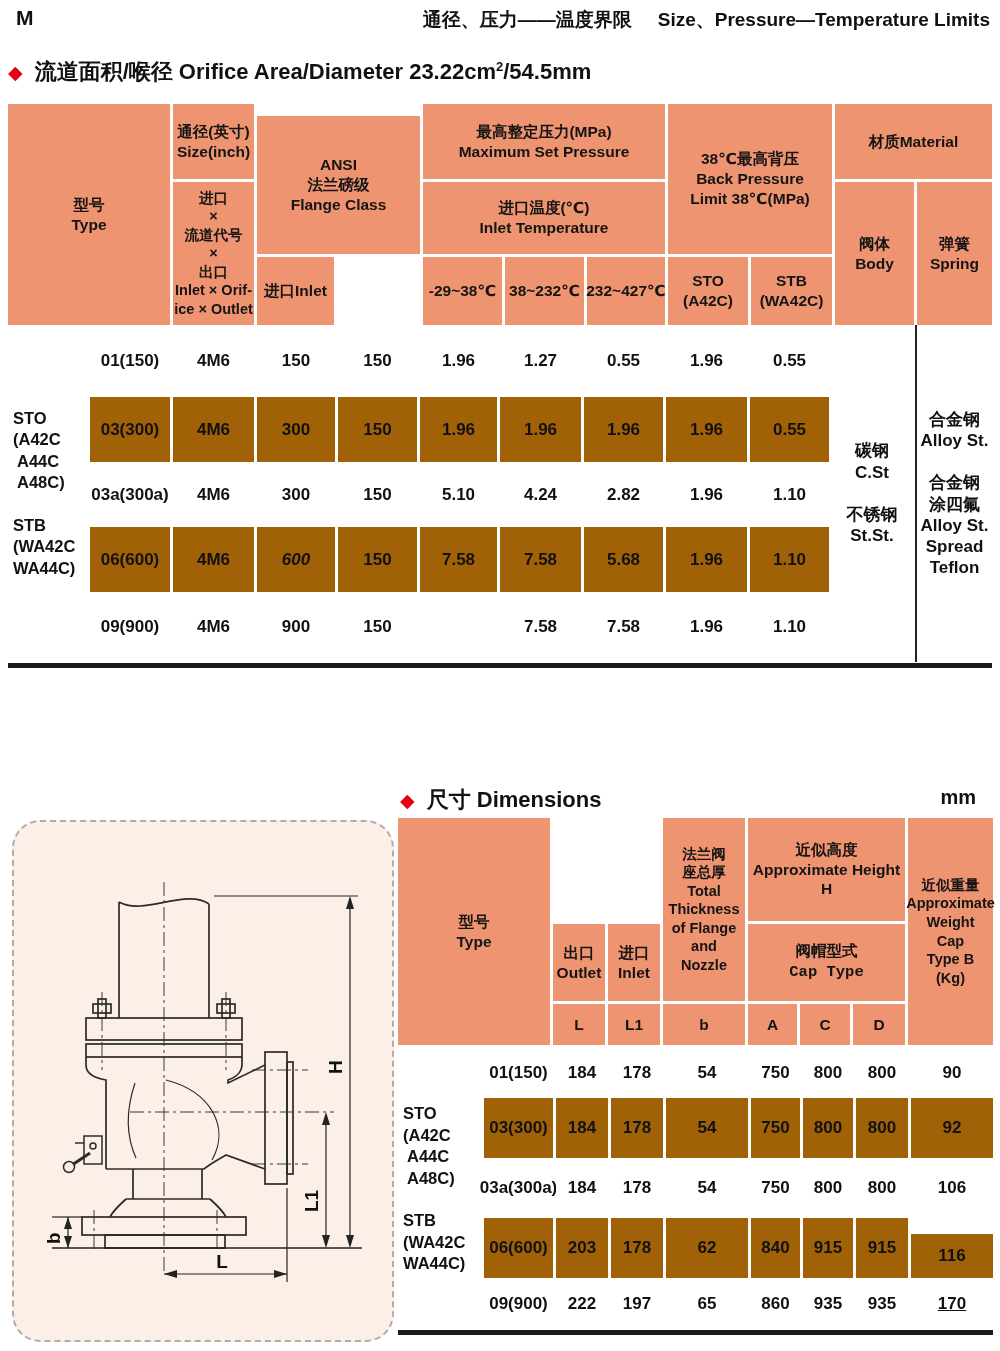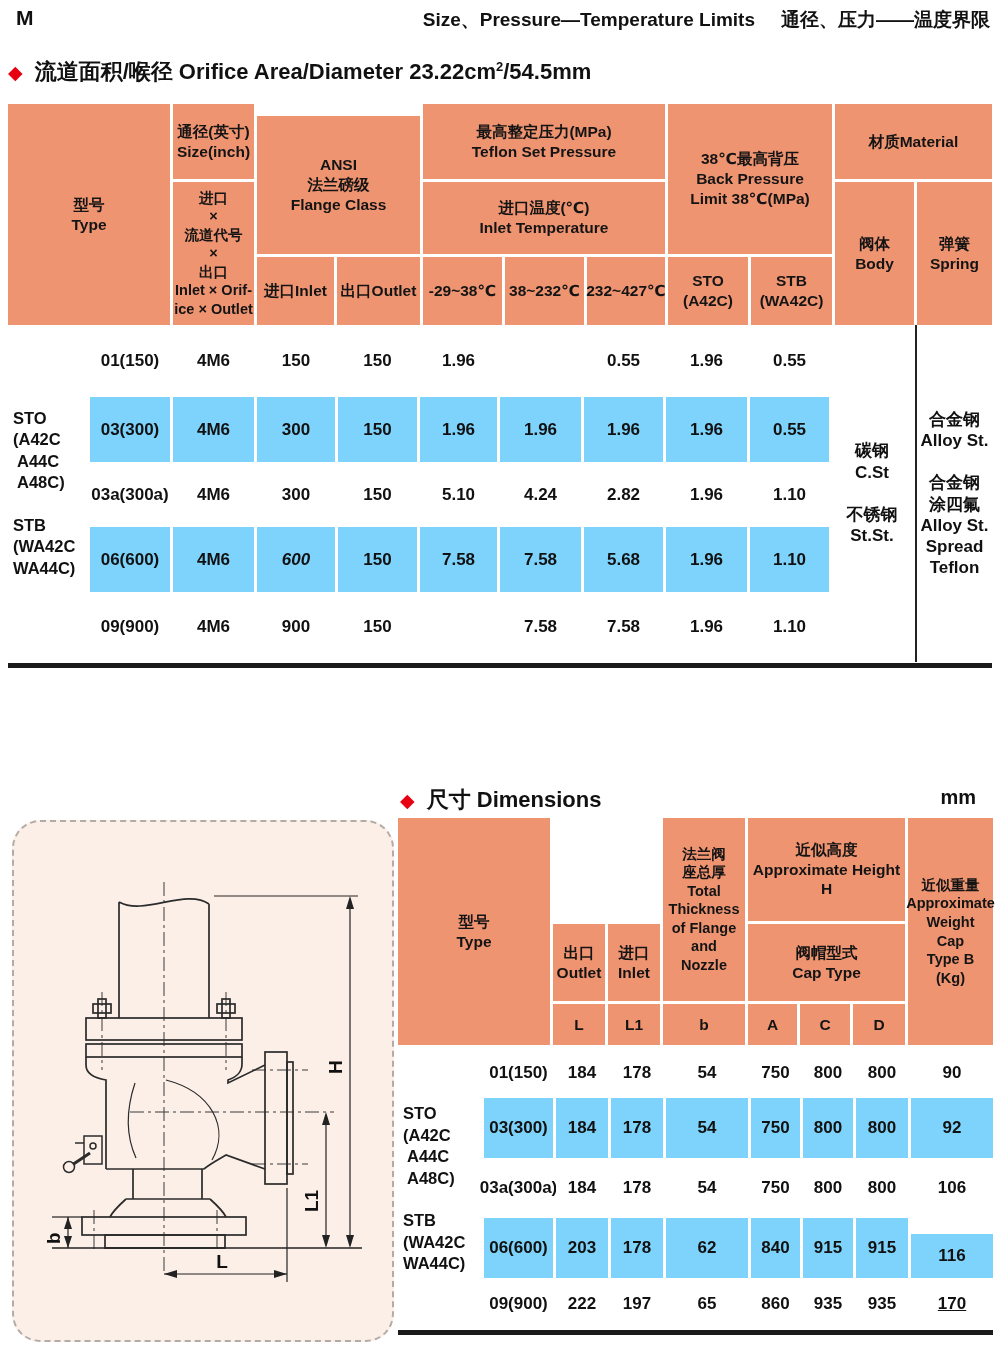--- a/index.html
+++ b/index.html
@@ -16,21 +16,21 @@
   #sec1{left:8px;top:57px;}
   #sec2{left:400px;top:785px;}
   #mmunit{top:786px;right:24px;font-size:20px;font-weight:bold;}
   
   .grid{display:grid;background:#fff;}
   .cell{background:#ef9471;display:flex;align-items:center;justify-content:center;
         text-align:center;font-weight:bold;font-size:15.5px;line-height:1.28;white-space:pre;color:#141414;}
   .cell.sm{font-size:14.5px;}
   .data{background:#fff;display:flex;align-items:center;justify-content:center;
         font-weight:bold;font-size:17px;white-space:pre;text-align:center;line-height:1.25;}
-  .data.gray{background:#7dd3fc;}
+  .data.gray{background:#a16207;}
   .leftlab{justify-content:flex-start;padding-left:5px;text-align:left;font-size:16.5px;line-height:1.3;}
   #t1h{left:8px;top:104px;width:984px;height:221px;gap:3px;
        grid-template-columns:162px 81px 77px 83px 79px 79px 78px 80px 81px 79px 75px;
        grid-template-rows:75px 72px 68px;}
   #t1b{left:8px;top:325px;width:984px;height:337px;column-gap:3px;
        grid-template-columns:79px 80px 81px 78px 79px 77px 81px 79px 81px 79px 80px 77px;
        grid-template-rows:72px 65px 65px 65px 70px;}
   #t2h{left:398px;top:818px;width:595px;height:227px;gap:3px;
        grid-template-columns:152px 52px 52px 82px 49px 50px 52px 85px;
        grid-template-rows:103px 77px 41px;}
@@ -45,22 +45,22 @@
   #drawbox svg{position:absolute;left:0;top:0;width:100%;height:100%;}
   svg text{font-family:"Liberation Sans","DejaVu Sans",sans-serif;font-weight:bold;font-size:19px;fill:#111;}
 </style>
 </head>
 <body>
 
 <div id="page">
 
   <div class="abs" id="letter">M</div>
   <div class="abs" id="pagetitle">
+    <span>通径、压力——温度界限</span>
     <span>Size、Pressure—Temperature Limits</span>
-    <span>通径、压力——温度界限</span>
   </div>
 
   <div class="abs sec" id="sec1">
     <span class="diamond">◆</span>
     <span><span>流道面积/喉径 Orifice Area/Diameter 23.22cm</span><sup>2</sup><span>/54.5mm</span></span>
   </div>
 
   <div class="abs grid" id="t1h">
     <div class="cell" style="grid-column:1;grid-row:1/4;">型号
 Type</div>
@@ -70,23 +70,22 @@
 ×
 流道代号
 ×
 出口
 Inlet × Orif-
 ice × Outlet</div>
     <div class="cell" style="grid-column:3/5;grid-row:1/3;margin-top:12px;">ANSI
 法兰磅级
 Flange Class</div>
     <div class="cell" style="grid-column:3;grid-row:3;">进口Inlet</div>
-    <div class="cell" style="grid-column:4;grid-row:3;">出口Outlet</div>
     <div class="cell" style="grid-column:5/8;grid-row:1;">最高整定压力(MPa)
-Teflon Set Pressure</div>
+Maximum Set Pressure</div>
     <div class="cell" style="grid-column:5/8;grid-row:2;">进口温度(℃)
 Inlet Temperature</div>
     <div class="cell" style="grid-column:5;grid-row:3;">-29~38℃</div>
     <div class="cell" style="grid-column:6;grid-row:3;text-align:center;">38~232℃</div>
     <div class="cell" style="grid-column:7;grid-row:3;">232~427℃</div>
     <div class="cell" style="grid-column:8/10;grid-row:1/3;">38℃最高背压
 Back Pressure
 Limit 38℃(MPa)</div>
     <div class="cell" style="grid-column:8;grid-row:3;">STO
 (A42C)</div>
@@ -107,20 +106,21 @@
 
 STB
 (WA42C
 WA44C)</div>
 
     <div class="data" style="grid-column:2;grid-row:1;">01(150)</div>
     <div class="data" style="grid-column:3;grid-row:1;">4M6</div>
     <div class="data" style="grid-column:4;grid-row:1;">150</div>
     <div class="data" style="grid-column:5;grid-row:1;">150</div>
     <div class="data" style="grid-column:6;grid-row:1;">1.96</div>
+    <div class="data" style="grid-column:7;grid-row:1;">1.27</div>
     <div class="data" style="grid-column:8;grid-row:1;">0.55</div>
     <div class="data" style="grid-column:9;grid-row:1;">1.96</div>
     <div class="data" style="grid-column:10;grid-row:1;">0.55</div>
 
     <div class="data gray" style="grid-column:2;grid-row:2;">03(300)</div>
     <div class="data gray" style="grid-column:3;grid-row:2;">4M6</div>
     <div class="data gray" style="grid-column:4;grid-row:2;">300</div>
     <div class="data gray" style="grid-column:5;grid-row:2;">150</div>
     <div class="data gray" style="grid-column:6;grid-row:2;">1.96</div>
     <div class="data gray" style="grid-column:7;grid-row:2;">1.96</div>
@@ -264,21 +264,21 @@
 座总厚
 Total
 Thickness
 of Flange
 and
 Nozzle</div>
     <div class="cell" style="grid-column:4;grid-row:3;">b</div>
     <div class="cell" style="grid-column:5/8;grid-row:1;">近似高度
 Approximate Height
 H</div>
-    <div class="cell" style="grid-column:5/8;grid-row:2;">阀帽型式
+    <div class="cell" style="grid-column:5/8;grid-row:2;font-family:Liberation Mono, monospace;">阀帽型式
 Cap Type</div>
     <div class="cell" style="grid-column:5;grid-row:3;">A</div>
     <div class="cell" style="grid-column:6;grid-row:3;">C</div>
     <div class="cell" style="grid-column:7;grid-row:3;">D</div>
     <div class="cell sm" style="grid-column:8;grid-row:1/4;">近似重量
 Approximate
 Weight
 Cap
 Type B
 (Kg)</div>

